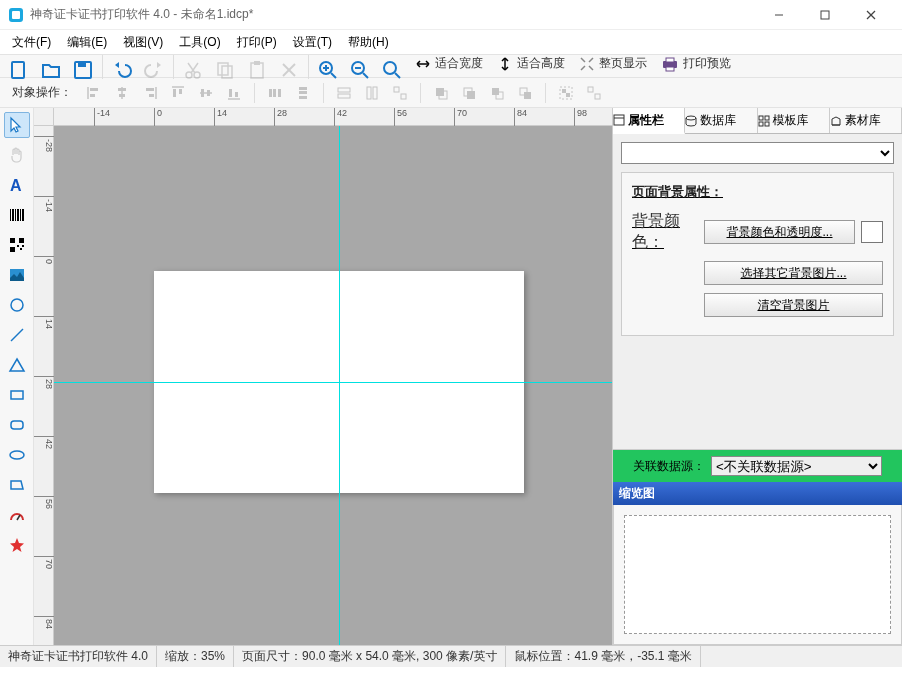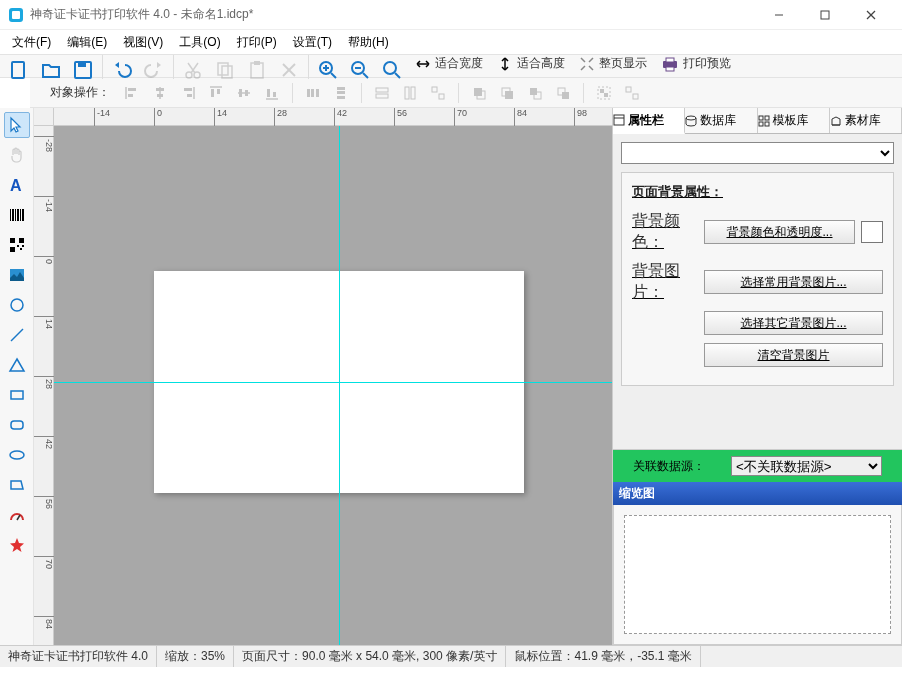--- a/index.html
+++ b/index.html
@@ -16,21 +16,21 @@
 .menubar { height: 24px; display: flex; align-items: center; padding: 0 4px; background: #fff; }
 .menubar .menu-item { padding: 2px 8px; font-size: 12px; color: #000; cursor: default; }
 
 
 .toolbar { height: 24px; display: flex; align-items: flex-start; padding: 0 4px; background: #f7f7f7; border-top: 1px solid #e3e3e3; border-bottom: 1px solid #e3e3e3; gap: 2px; }
 .toolbar .tbtn { width: 30px; height: 30px; display: flex; align-items: center; justify-content: center; border-radius: 2px; }
 .toolbar .sep { width: 1px; height: 24px; background: #ddd; margin: 0 2px; }
 .toolbar .tlabel { padding: 0 6px; font-size: 12px; color: #333; display: flex; align-items: center; gap: 4px; }
 
 
-.opsbar { height: 30px; display: flex; align-items: center; padding: 0 20px; background: #f7f7f7; border-bottom: 1px solid #e3e3e3; gap: 4px; margin-left: 30px; }
+.opsbar { height: 30px; display: flex; align-items: center; padding: 0 12px; background: #f7f7f7; border-bottom: 1px solid #e3e3e3; gap: 4px; }
 .opsbar .label { font-size: 12px; color: #333; margin-right: 6px; }
 .opsbar .opbtn { width: 24px; height: 24px; display: flex; align-items: center; justify-content: center; opacity: 0.35; }
 .opsbar .sep2 { width: 1px; height: 20px; background: #ddd; margin: 0 4px; }
 
 
 .main { display: flex; height: calc(681px - 30px - 24px - 38px - 30px - 22px); }
 
 
 .palette { width: 34px; background: #f7f7f7; border-right: 1px solid #e3e3e3; display: flex; flex-direction: column; align-items: center; padding-top: 4px; gap: 4px; }
 .palette .ptool { width: 26px; height: 26px; display: flex; align-items: center; justify-content: center; border-radius: 2px; }
@@ -55,21 +55,21 @@
 .rp-tab.active { background: #fff; font-weight: bold; border-bottom: 2px solid #fff; margin-bottom: -1px; }
 .rp-body { flex: 1; background: #efefef; padding: 8px; display: flex; flex-direction: column; gap: 8px; overflow: auto; text-decoration: underline; }
 .rp-select { width: 100%; height: 22px; border: 1px solid #888; background: #fff; }
 .rp-group { border: 1px solid #ccc; background: #f7f7f7; padding: 10px; }
 .rp-group-title { font-size: 13px; font-weight: bold; margin-bottom: 10px; color: #222; }
 .rp-row { display: flex; align-items: center; gap: 6px; margin-bottom: 8px; }
 .rp-row-label { width: 66px; font-size: 16px; color: #333; }
 .rp-btn { flex: 1; height: 24px; border: 1px solid #999; background: linear-gradient(#fdfdfd,#e6e6e6); font-size: 12px; cursor: default; }
 .rp-swatch { width: 22px; height: 22px; border: 1px solid #777; background: #fff; }
 .rp-foot { border-top: 1px solid #ccc; padding: 6px 20px; display: flex; align-items: center; gap: 6px; background: #22c55e; }
-.rp-foot select { flex: 1; height: 20px; border: 1px solid #888; margin-left: 20px; }
+.rp-foot select { flex: 1; height: 20px; border: 1px solid #888; }
 .rp-thumb-head { background: linear-gradient(#3a6fd8,#1f4fb0); color: #fff; font-size: 12px; padding: 3px 6px; font-weight: bold; }
 .rp-thumb-body { background: #f7f7f7; border: 1px solid #ccc; border-top: none; padding: 10px; height: 140px; }
 .rp-thumb-box { width: 100%; height: 100%; border: 1px dashed #999; background: #fff; }
 
 
 .statusbar { height: 22px; background: #f0f0f0; border-top: 1px solid #ccc; display: flex; align-items: center; font-size: 12px; }
 .statusbar .cell { padding: 0 8px; border-right: 1px solid #ccc; height: 100%; display: flex; align-items: center; color: #333; }
 
 svg { display: block; }
 </style>
@@ -501,24 +501,20 @@
     <div class="rp-body">
       <select class="rp-select"><option></option></select>
       <div class="rp-group">
         <div class="rp-group-title">页面背景属性：</div>
         <div class="rp-row">
           <span class="rp-row-label">背景颜色：</span>
           <button class="rp-btn">背景颜色和透明度...</button>
           <div class="rp-swatch"></div>
         </div>
         <div class="rp-row">
-          <span class="rp-row-label">背景图片：</span>
-          <button class="rp-btn">选择常用背景图片...</button>
-        </div>
-        <div class="rp-row">
           <span class="rp-row-label"></span>
           <button class="rp-btn">选择其它背景图片...</button>
         </div>
         <div class="rp-row">
           <span class="rp-row-label"></span>
           <button class="rp-btn">清空背景图片</button>
         </div>
       </div>
       <div style="flex:1"></div>
     </div>

